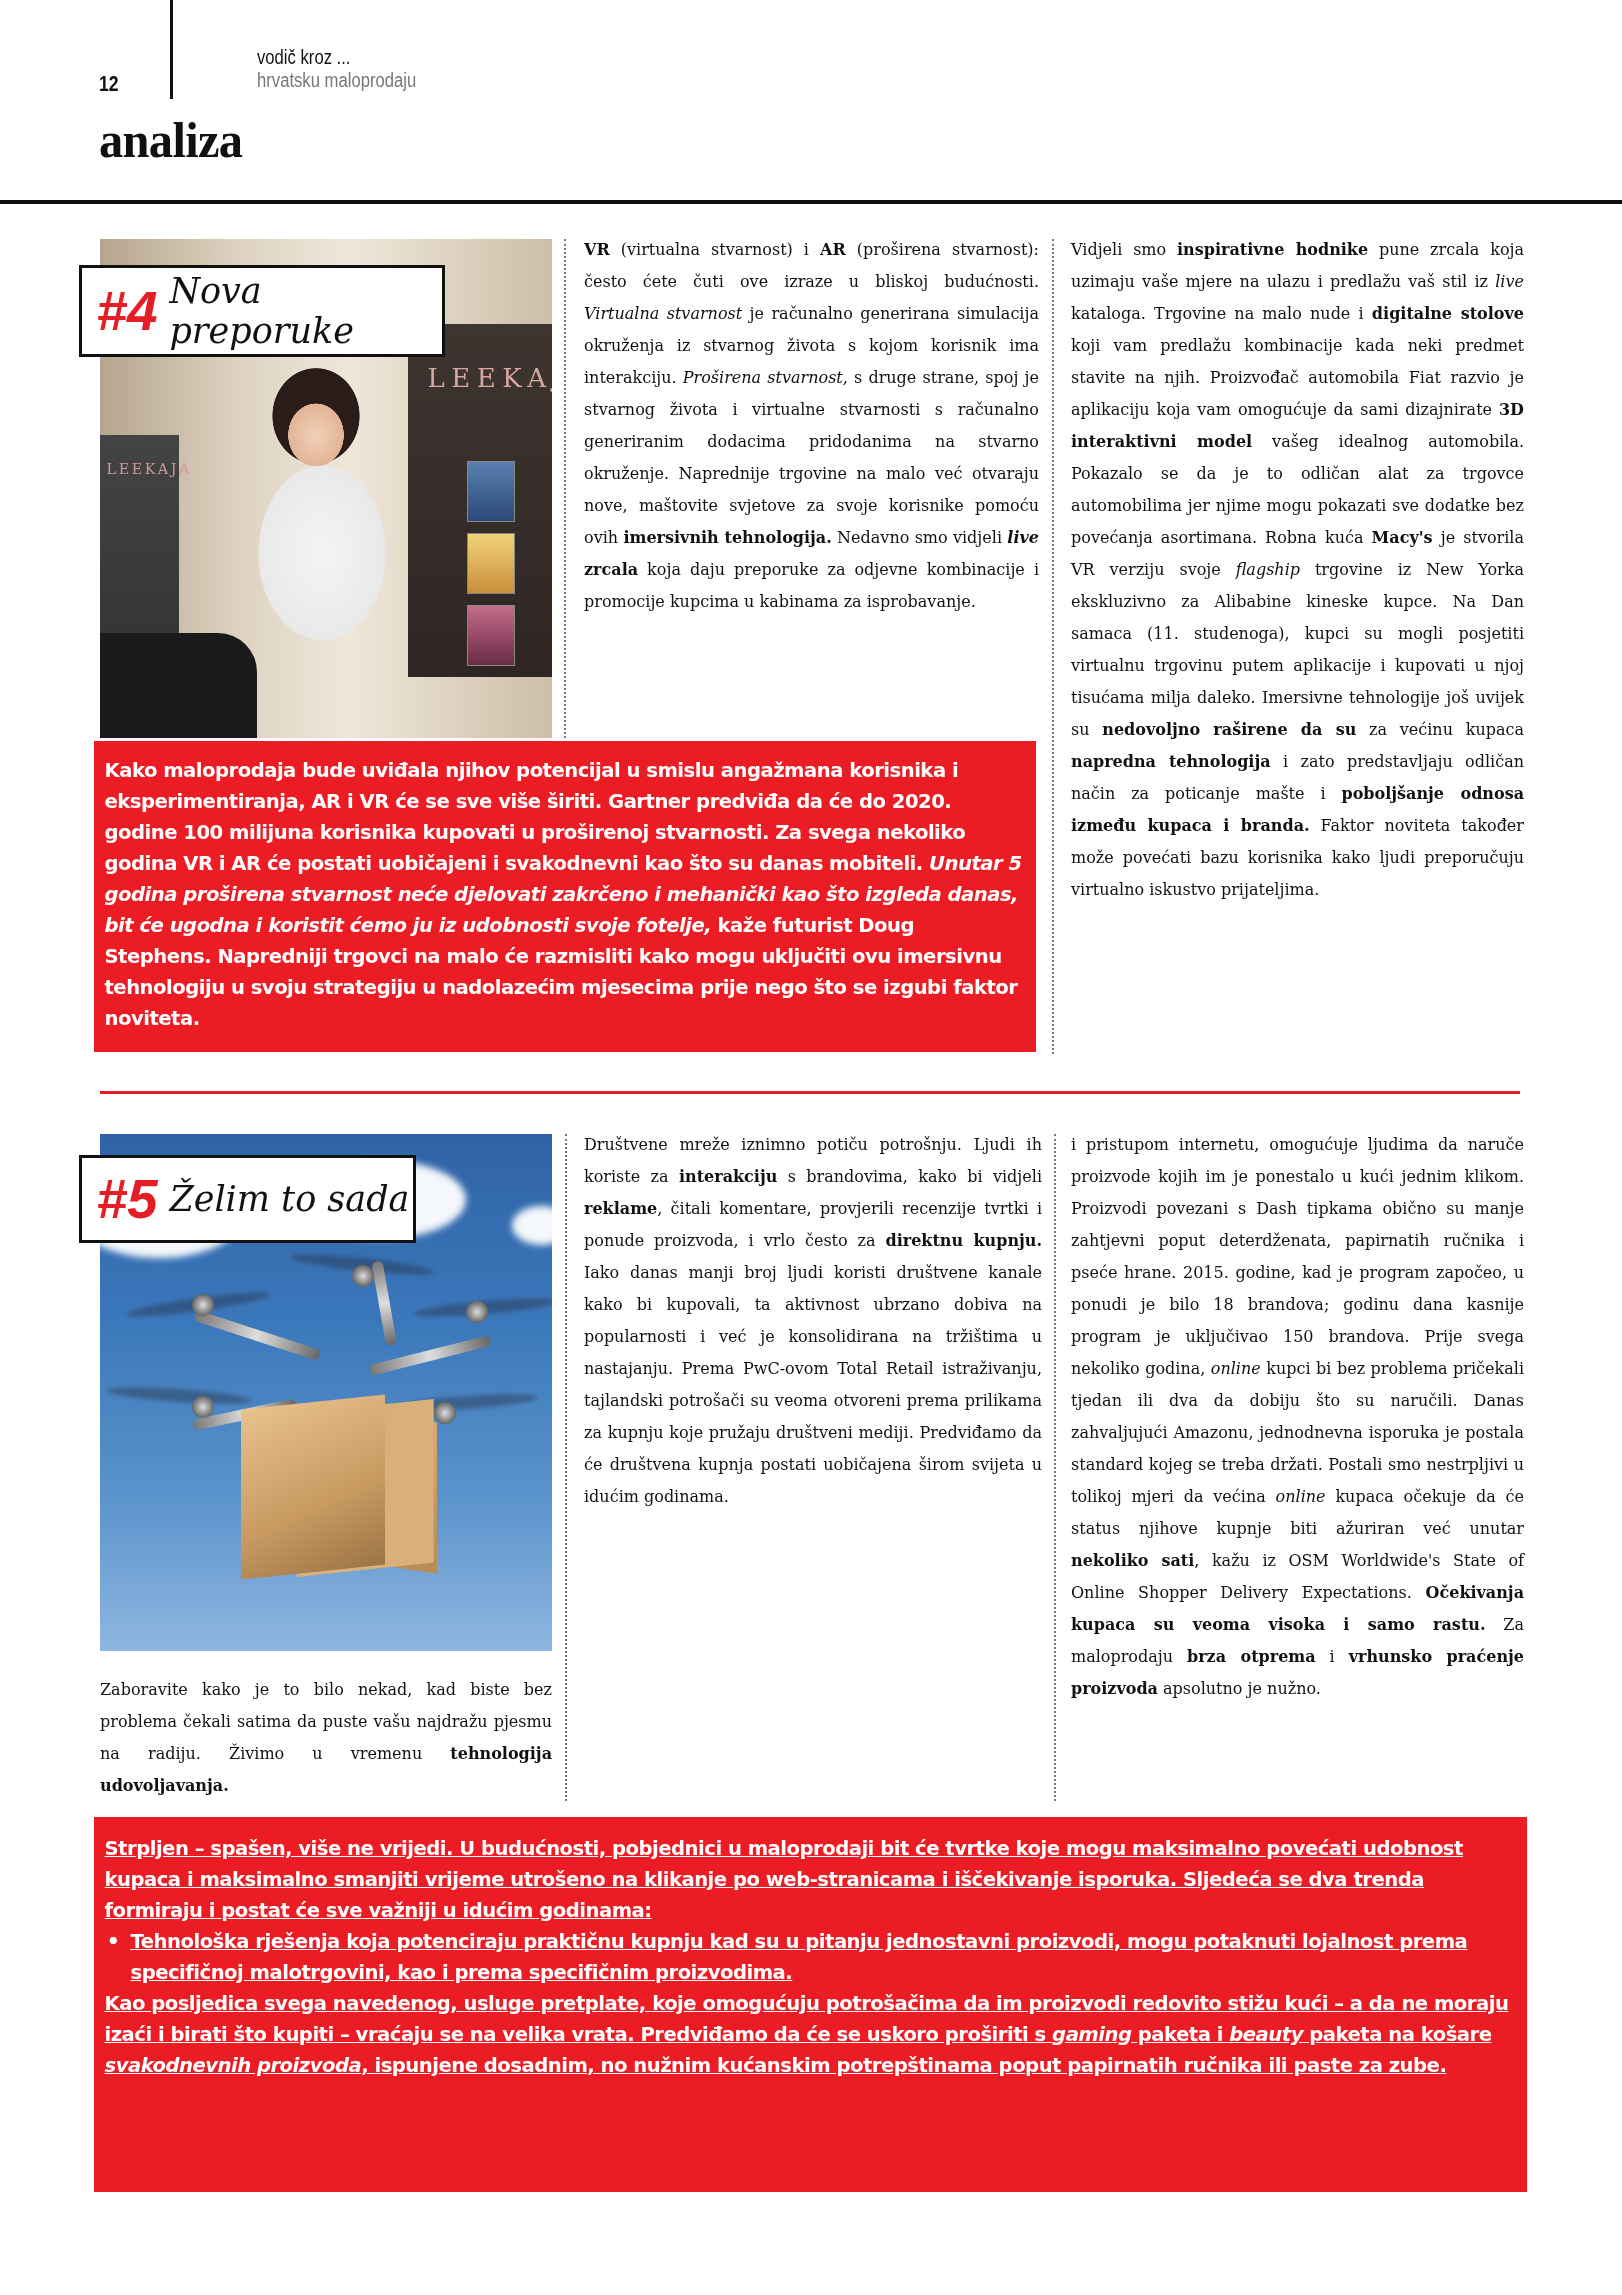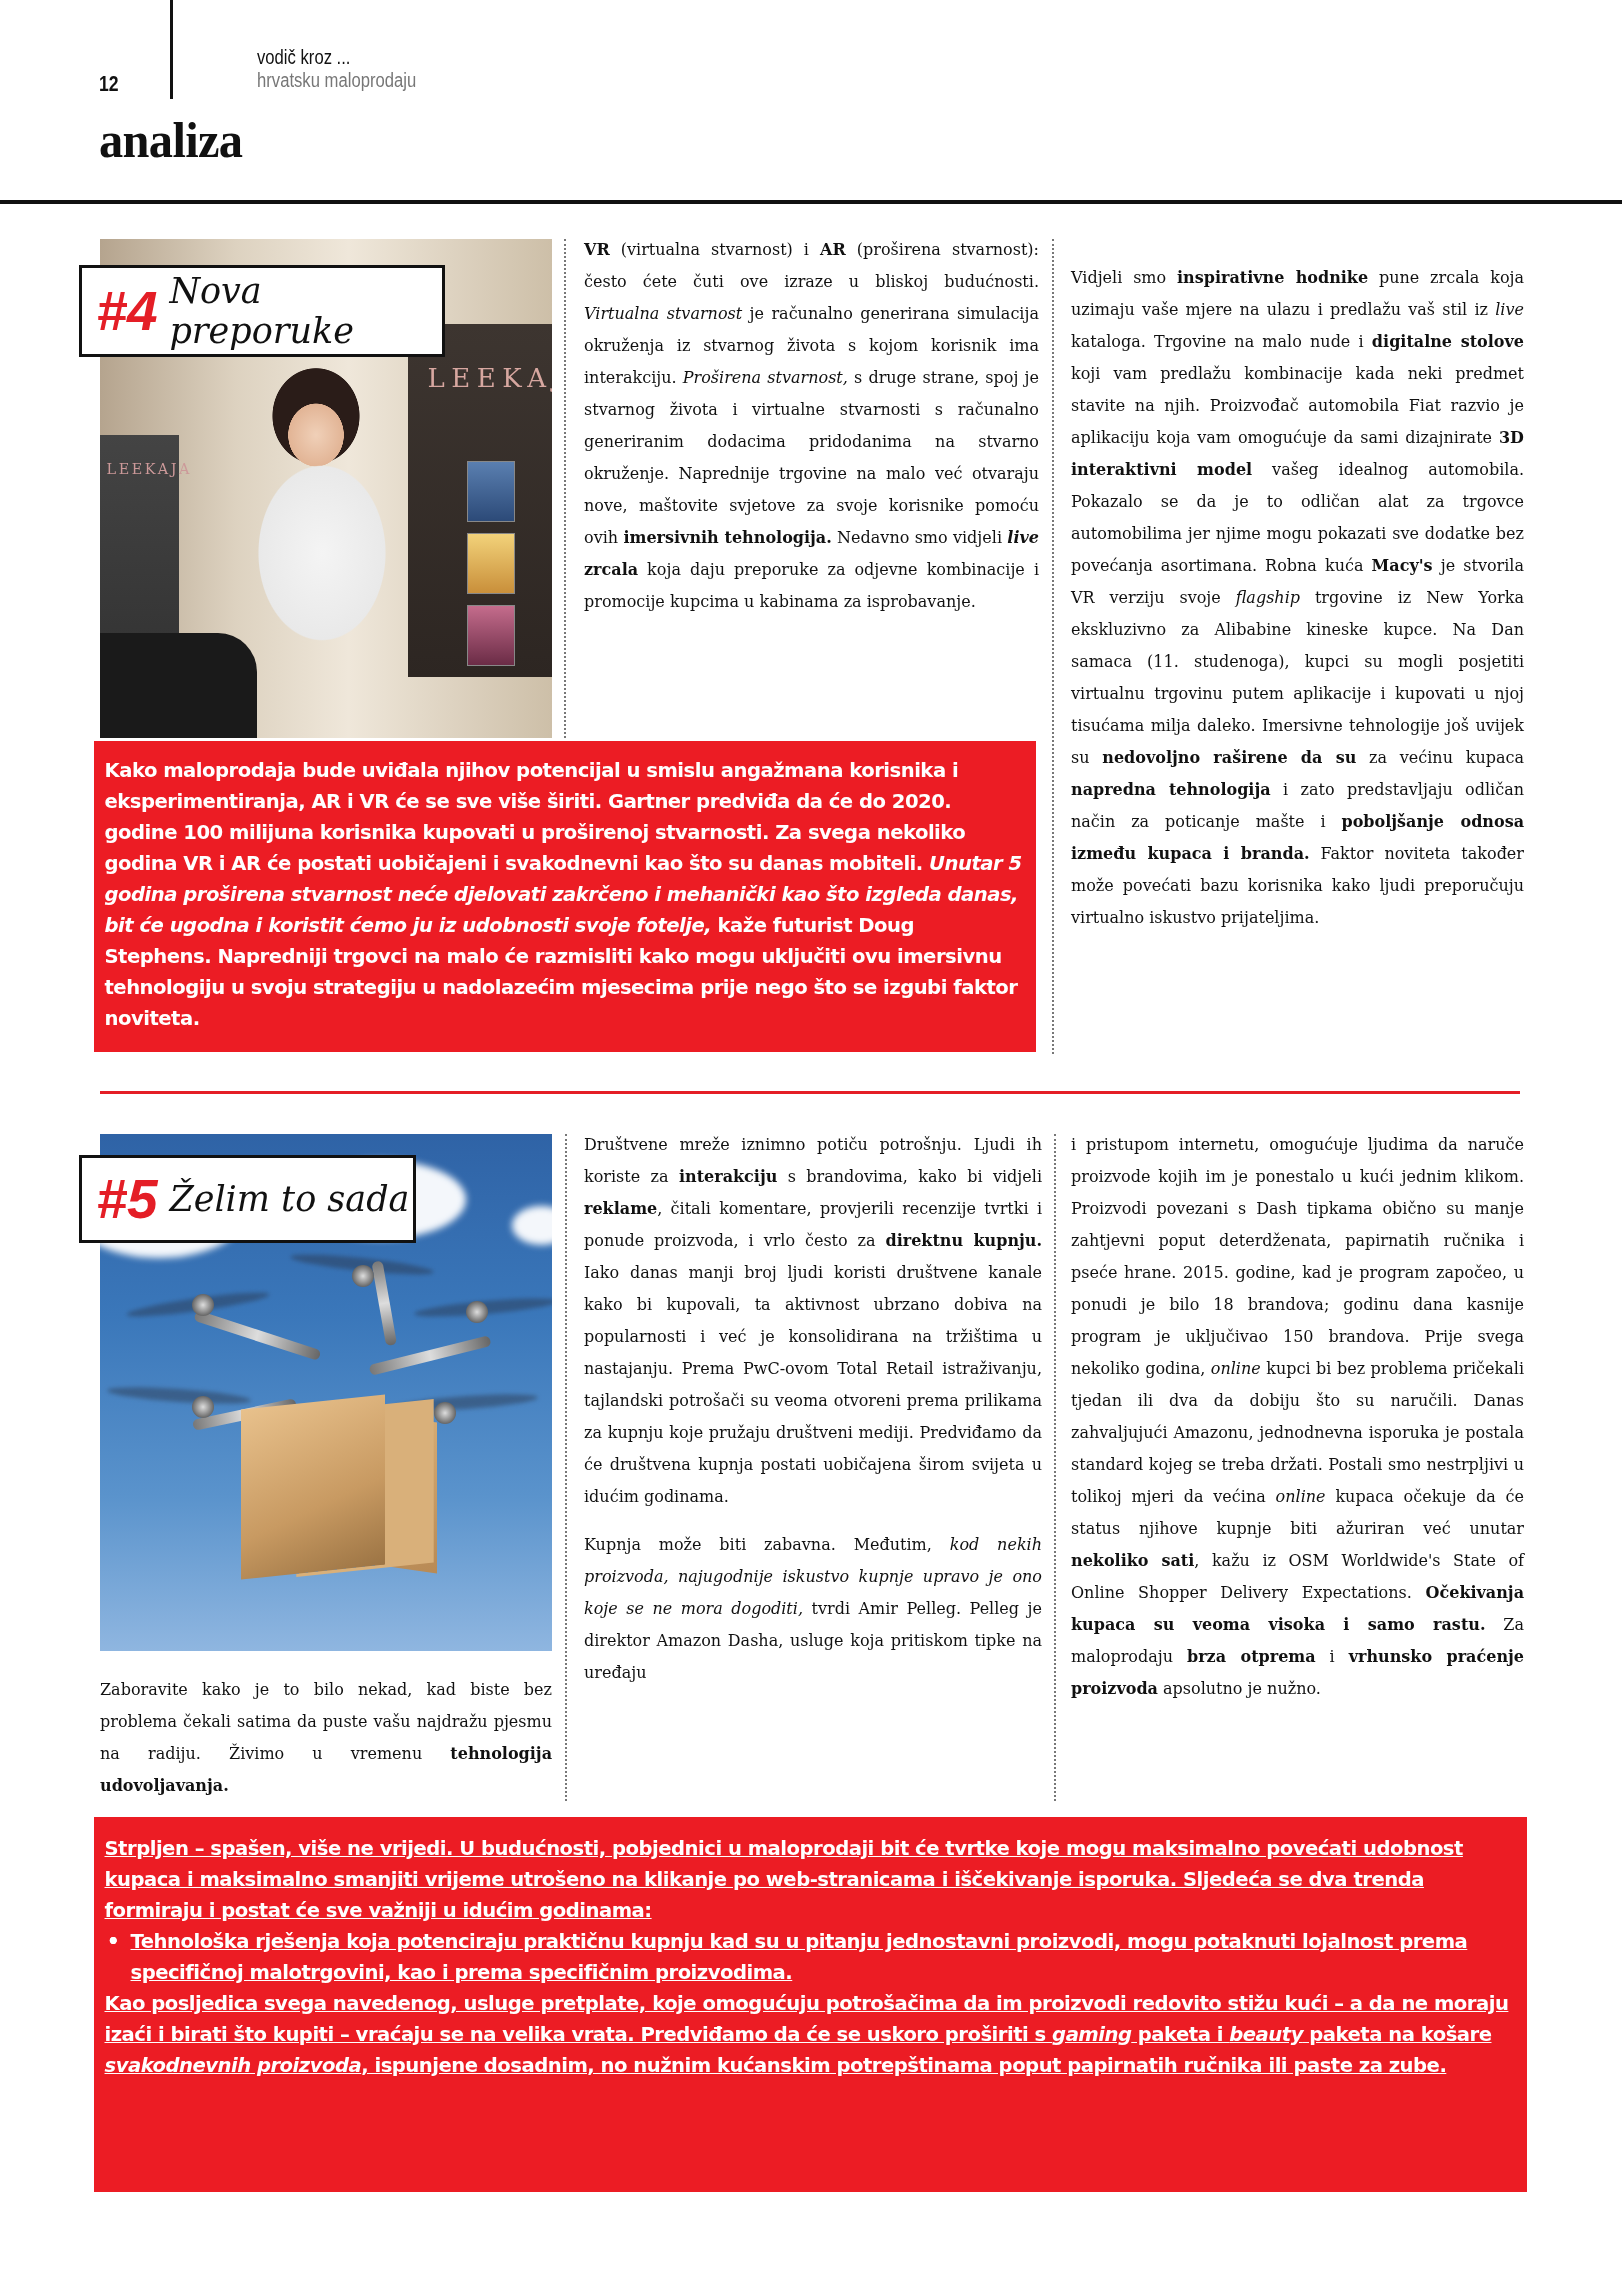--- a/index.html
+++ b/index.html
@@ -90,21 +90,21 @@
   <span class="title-num">#4</span>
   <span class="title-text">Nova preporuke</span>
 </div>
 
 <div class="dotsep" style="left:564px;top:239px;height:499px;"></div>
 <div class="col" style="left:584px;top:234px;width:455px;">
   <p><b>VR</b> (virtualna stvarnost) i <b>AR</b> (proširena stvarnost): često ćete čuti ove izraze u bliskoj budućnosti. <i>Virtualna stvarnost</i> je računalno generirana simulacija okruženja iz stvarnog života s kojom korisnik ima interakciju. <i>Proširena stvarnost,</i> s druge strane, spoj je stvarnog života i virtualne stvarnosti s računalno generiranim dodacima pridodanima na stvarno okruženje. Naprednije trgovine na malo već otvaraju nove, maštovite svjetove za svoje korisnike pomoću ovih <b>imersivnih tehnologija.</b> Nedavno smo vidjeli <b><i>live</i></b> <b>zrcala</b> koja daju preporuke za odjevne kombinacije i promocije kupcima u kabinama za isprobavanje.</p>
 </div>
 
 <div class="dotsep" style="left:1052px;top:239px;height:815px;"></div>
-<div class="col" style="left:1071px;top:234px;width:453px;margin-top:28px;">
+<div class="col" style="left:1071px;top:234px;width:453px;">
   <p>Vidjeli smo <b>inspirativne hodnike</b> pune zrcala koja uzimaju vaše mjere na ulazu i predlažu vaš stil iz <i>live</i> kataloga. Trgovine na malo nude i <b>digitalne stolove</b> koji vam predlažu kombinacije kada neki predmet stavite na njih. Proizvođač automobila Fiat razvio je aplikaciju koja vam omogućuje da sami dizajnirate <b>3D interaktivni model</b> vašeg idealnog automobila. Pokazalo se da je to odličan alat za trgovce automobilima jer njime mogu pokazati sve dodatke bez povećanja asortimana. Robna kuća <b>Macy's</b> je stvorila VR verziju svoje <i>flagship</i> trgovine iz New Yorka ekskluzivno za Alibabine kineske kupce. Na Dan samaca (11. studenoga), kupci su mogli posjetiti virtualnu trgovinu putem aplikacije i kupovati u njoj tisućama milja daleko. Imersivne tehnologije još uvijek su <b>nedovoljno raširene da su</b> za većinu kupaca <b>napredna tehnologija</b> i zato predstavljaju odličan način za poticanje mašte i <b>poboljšanje odnosa između kupaca i branda.</b> Faktor noviteta također može povećati bazu korisnika kako ljudi preporučuju virtualno iskustvo prijateljima.</p>
 </div>
 
 <div class="redbox" style="left:94px;top:741px;width:942px;height:311px;padding:14.4px 10.5px 0 10.5px;">
   <p>Kako maloprodaja bude uviđala njihov potencijal u smislu angažmana korisnika i eksperimentiranja, AR i VR će se sve više širiti. Gartner predviđa da će do 2020. godine 100 milijuna korisnika kupovati u proširenoj stvarnosti. Za svega nekoliko godina VR i AR će postati uobičajeni i svakodnevni kao što su danas mobiteli. <i>Unutar 5 godina proširena stvarnost neće djelovati zakrčeno i mehanički kao što izgleda danas, bit će ugodna i koristit ćemo ju iz udobnosti svoje fotelje,</i> kaže futurist Doug Stephens. Napredniji trgovci na malo će razmisliti kako mogu uključiti ovu imersivnu tehnologiju u svoju strategiju u nadolazećim mjesecima prije nego što se izgubi faktor noviteta.</p>
 </div>
 
 <div class="section-rule"></div>
 
 <div class="photo photo-drone">
@@ -134,21 +134,20 @@
 </div>
 
 <div class="col" style="left:100px;top:1674px;width:452px;">
   <p>Zaboravite kako je to bilo nekad, kad biste bez problema čekali satima da puste vašu najdražu pjesmu na radiju. Živimo u vremenu <b>tehnologija udovoljavanja.</b></p>
 </div>
 
 <div class="dotsep" style="left:565px;top:1134px;height:667px;"></div>
 <div class="col" style="left:584px;top:1129px;width:458px;">
   <p>Društvene mreže iznimno potiču potrošnju. Ljudi ih koriste za <b>interakciju</b> s brandovima, kako bi vidjeli <b>reklame</b>, čitali komentare, provjerili recenzije tvrtki i ponude proizvoda, i vrlo često za <b>direktnu kupnju.</b> Iako danas manji broj ljudi koristi društvene kanale kako bi kupovali, ta aktivnost ubrzano dobiva na popularnosti i već je konsolidirana na tržištima u nastajanju. Prema PwC-ovom Total Retail istraživanju, tajlandski potrošači su veoma otvoreni prema prilikama za kupnju koje pružaju društveni mediji. Predviđamo da će društvena kupnja postati uobičajena širom svijeta u idućim godinama.</p>
   <div class="gap"></div>
-  <p>Kupnja može biti zabavna. Međutim, <i>kod nekih proizvoda, najugodnije iskustvo kupnje upravo je ono koje se ne mora dogoditi,</i> tvrdi Amir Pelleg. Pelleg je direktor Amazon Dasha, usluge koja pritiskom tipke na uređaju</p>
 </div>
 
 <div class="dotsep" style="left:1054px;top:1134px;height:667px;"></div>
 <div class="col" style="left:1071px;top:1129px;width:453px;">
   <p>i pristupom internetu, omogućuje ljudima da naruče proizvode kojih im je ponestalo u kući jednim klikom. Proizvodi povezani s Dash tipkama obično su manje zahtjevni poput deterdženata, papirnatih ručnika i pseće hrane. 2015. godine, kad je program započeo, u ponudi je bilo 18 brandova; godinu dana kasnije program je uključivao 150 brandova. Prije svega nekoliko godina, <i>online</i> kupci bi bez problema pričekali tjedan ili dva da dobiju što su naručili. Danas zahvaljujući Amazonu, jednodnevna isporuka je postala standard kojeg se treba držati. Postali smo nestrpljivi u tolikoj mjeri da većina <i>online</i> kupaca očekuje da će status njihove kupnje biti ažuriran već unutar <b>nekoliko sati</b>, kažu iz OSM Worldwide's State of Online Shopper Delivery Expectations. <b>Očekivanja kupaca su veoma visoka i samo rastu.</b> Za maloprodaju <b>brza otprema</b> i <b>vrhunsko praćenje proizvoda</b> apsolutno je nužno.</p>
 </div>
 
 <div class="redbox" style="left:94px;top:1817px;width:1433px;height:375px;padding:15.7px 10.5px 0 10.5px;text-decoration:underline;">
   <p>Strpljen – spašen, više ne vrijedi. U budućnosti, pobjednici u maloprodaji bit će tvrtke koje mogu maksimalno povećati udobnost kupaca i maksimalno smanjiti vrijeme utrošeno na klikanje po web-stranicama i iščekivanje isporuka. Sljedeća se dva trenda formiraju i postat će sve važniji u idućim godinama:</p>
   <ul>

